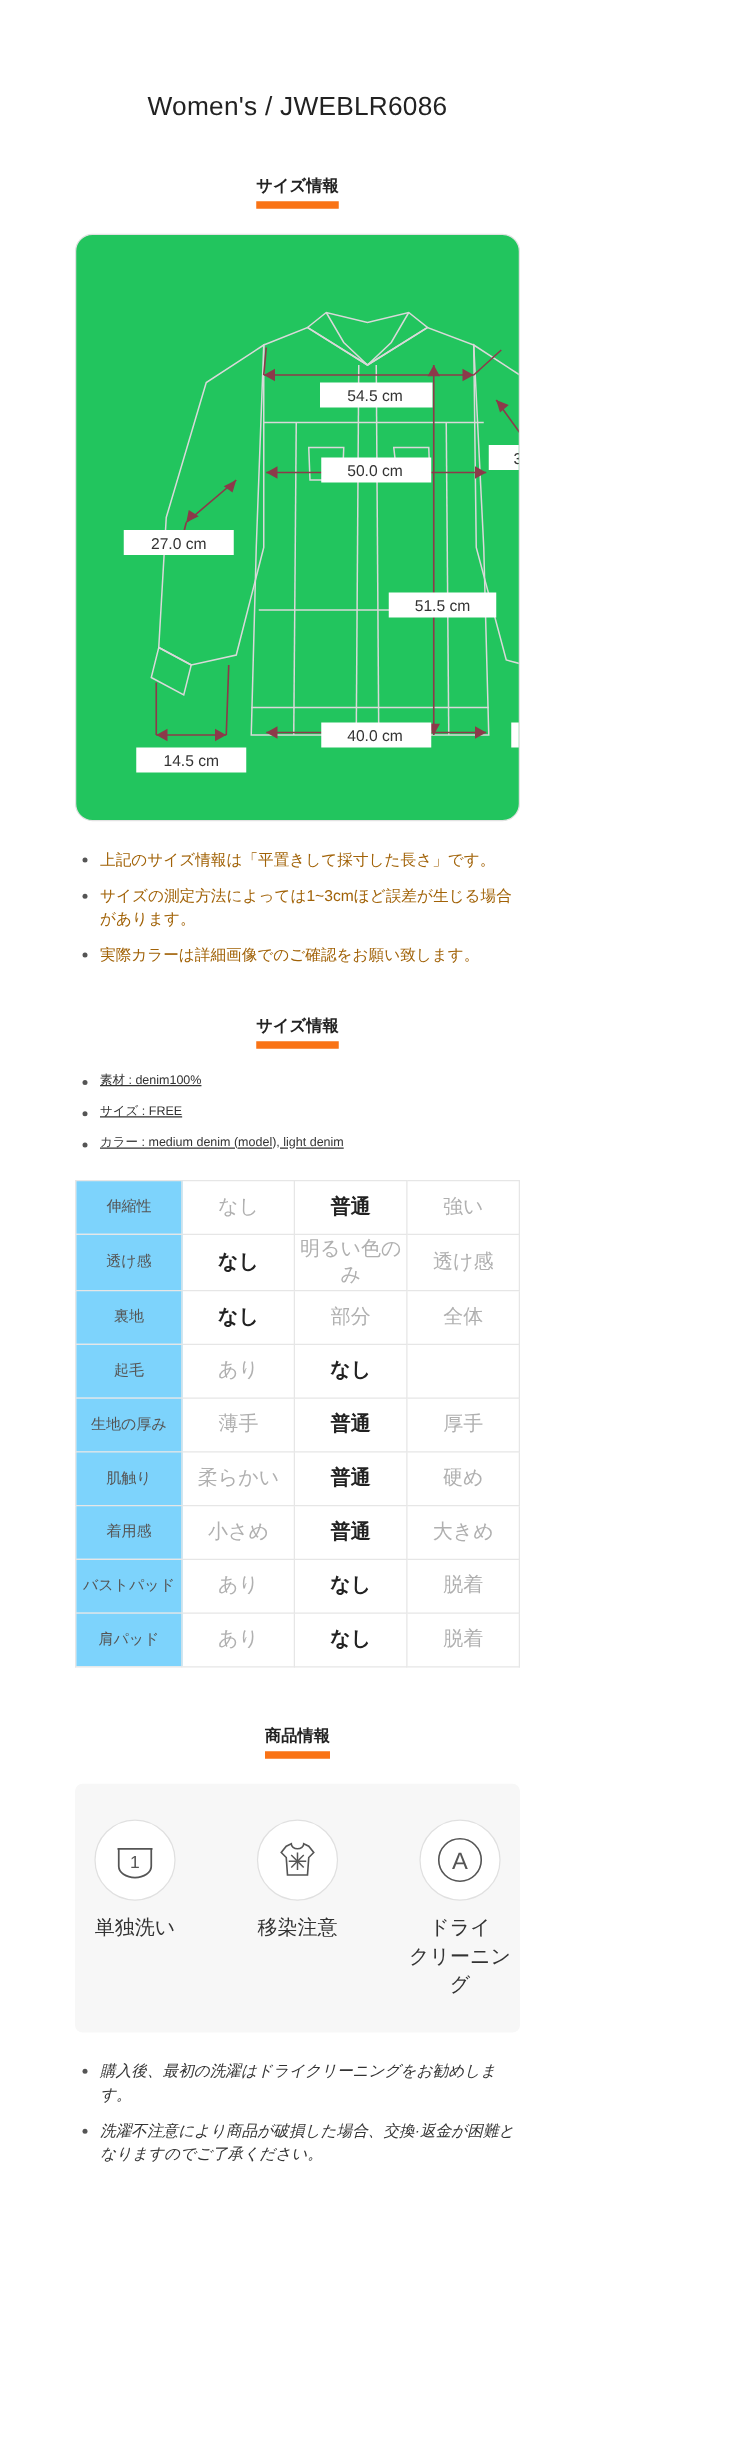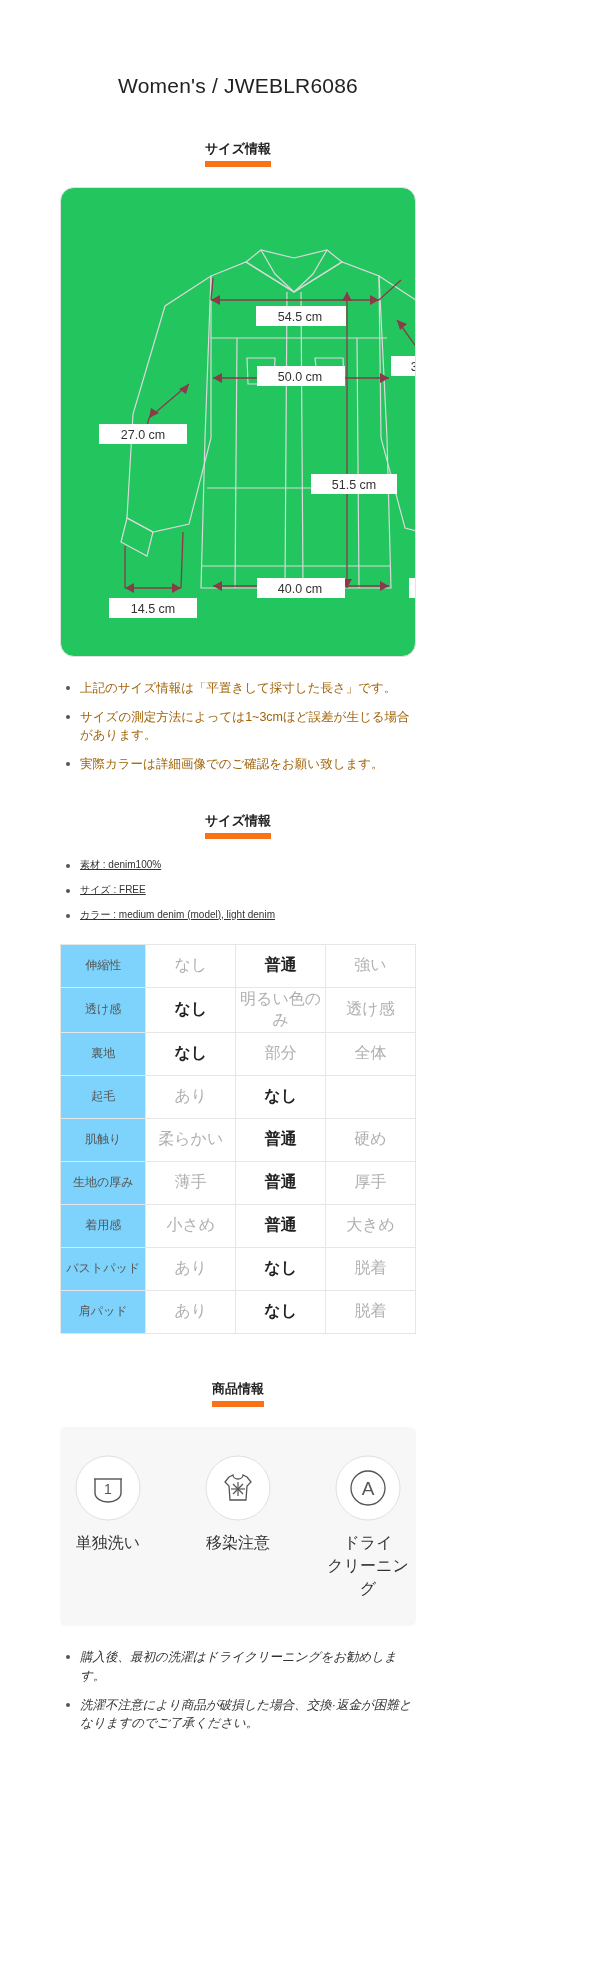--- a/index.html
+++ b/index.html
@@ -331,30 +331,30 @@
         <td class="opt">部分</td>
         <td class="opt">全体</td>
       </tr>
       <tr>
         <td class="label">起毛</td>
         <td class="opt">あり</td>
         <td class="opt on">なし</td>
         <td class="opt"></td>
       </tr>
       <tr>
+        <td class="label">生地の厚み</td>
+        <td class="opt">薄手</td>
+        <td class="opt on">普通</td>
+        <td class="opt">厚手</td>
+      </tr>
+      <tr>
         <td class="label">肌触り</td>
         <td class="opt">柔らかい</td>
         <td class="opt on">普通</td>
         <td class="opt">硬め</td>
-      </tr>
-      <tr>
-        <td class="label">生地の厚み</td>
-        <td class="opt">薄手</td>
-        <td class="opt on">普通</td>
-        <td class="opt">厚手</td>
       </tr>
       <tr>
         <td class="label">着用感</td>
         <td class="opt">小さめ</td>
         <td class="opt on">普通</td>
         <td class="opt">大きめ</td>
       </tr>
       <tr>
         <td class="label">バストパッド</td>
         <td class="opt">あり</td>

